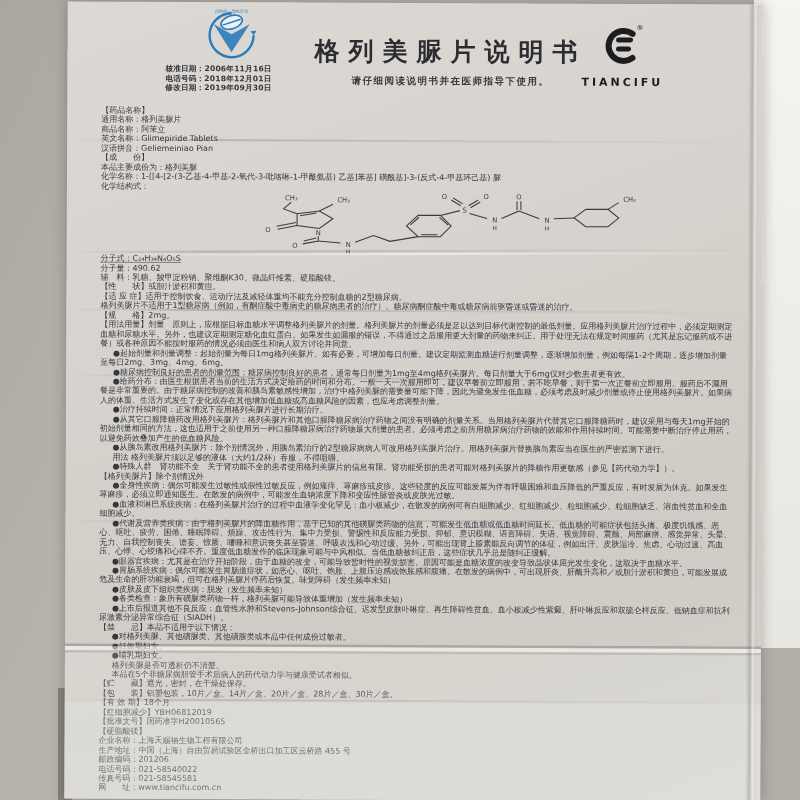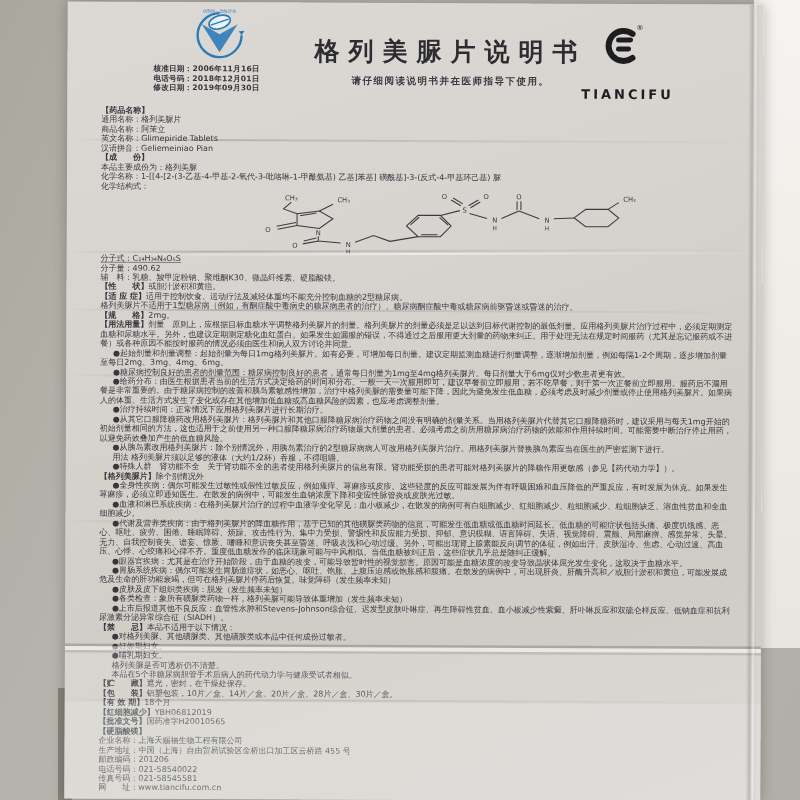--- a/index.html
+++ b/index.html
@@ -19,34 +19,34 @@
     background:linear-gradient(90deg,rgba(60,60,55,.0),rgba(60,60,55,.22) 20%,rgba(60,60,55,.10) 60%,rgba(60,60,55,.0));}
   .crease.light{background:linear-gradient(90deg,rgba(255,255,255,.0),rgba(255,255,255,.55),rgba(255,255,255,.0));}
   .fold-major{position:absolute;left:0;right:0;top:642px;height:9px;pointer-events:none;
     background:linear-gradient(180deg,rgba(70,68,60,.28) 0 2px,rgba(255,255,255,.55) 3px 6px,rgba(0,0,0,.08) 7px 9px);}
   .flap-bright{position:absolute;left:0;right:0;top:651px;height:146px;background:rgba(255,255,255,.17);pointer-events:none;}
   .flap-bright2{position:absolute;left:0;right:0;top:700px;height:97px;background:rgba(255,255,255,.14);pointer-events:none;}
   .v-crease{position:absolute;top:0;bottom:0;left:681px;width:10px;pointer-events:none;
     background:linear-gradient(90deg,rgba(0,0,0,.0),rgba(0,0,0,.16) 40%,rgba(255,255,255,.35) 70%,rgba(0,0,0,.05));}
   
   .hdr{position:relative;height:102px;}
-  .cert-block{position:absolute;left:52px;top:4px;width:132px;text-align:center;}
+  .cert-block{position:absolute;left:64px;top:4px;width:132px;text-align:center;}
   .cert-block svg{display:block;margin:0 auto;}
   .dates{margin-top:2px;text-align:left;}
   .dates p{margin:0;font-size:7.6px;line-height:9.6px;font-weight:bold;letter-spacing:.2px;white-space:nowrap;}
   .title-block{position:absolute;left:196px;right:130px;top:30px;text-align:center;}
   .doc-title{font-size:25px;font-weight:bold;letter-spacing:9px;color:#2c2c31;white-space:nowrap;}
   .doc-sub{margin-top:7px;font-size:9.5px;font-weight:bold;letter-spacing:1.5px;color:#3a3a40;}
   .brand-block{position:absolute;right:74px;top:20px;width:78px;text-align:center;color:#1d1d20;}
-  .brand-name{font-size:13px;font-weight:bold;letter-spacing:3px;margin-top:17px;}
+  .brand-name{font-size:11px;font-weight:bold;letter-spacing:3px;margin-top:6px;}
   .reg{position:absolute;right:16px;top:-2px;font-size:7px;}
   
   .bodytxt{position:relative;font-size:8px;line-height:9.45px;color:#37373e;}
   .bodytxt p{margin:0;}
-  .lbl{font-weight:bold;}
+  .lbl{font-weight:normal;}
   .sub{margin-left:3em;}
   .ind{text-indent:1.6em;}
   .chem{margin:1px 0 0 8px;}
   .chem svg{display:block;}
   .mono-u{text-decoration:underline;text-decoration-color:rgba(55,55,62,.55);text-align:center;}
   .co{margin-left:3em;}
 </style>
 </head>
 <body>
 

